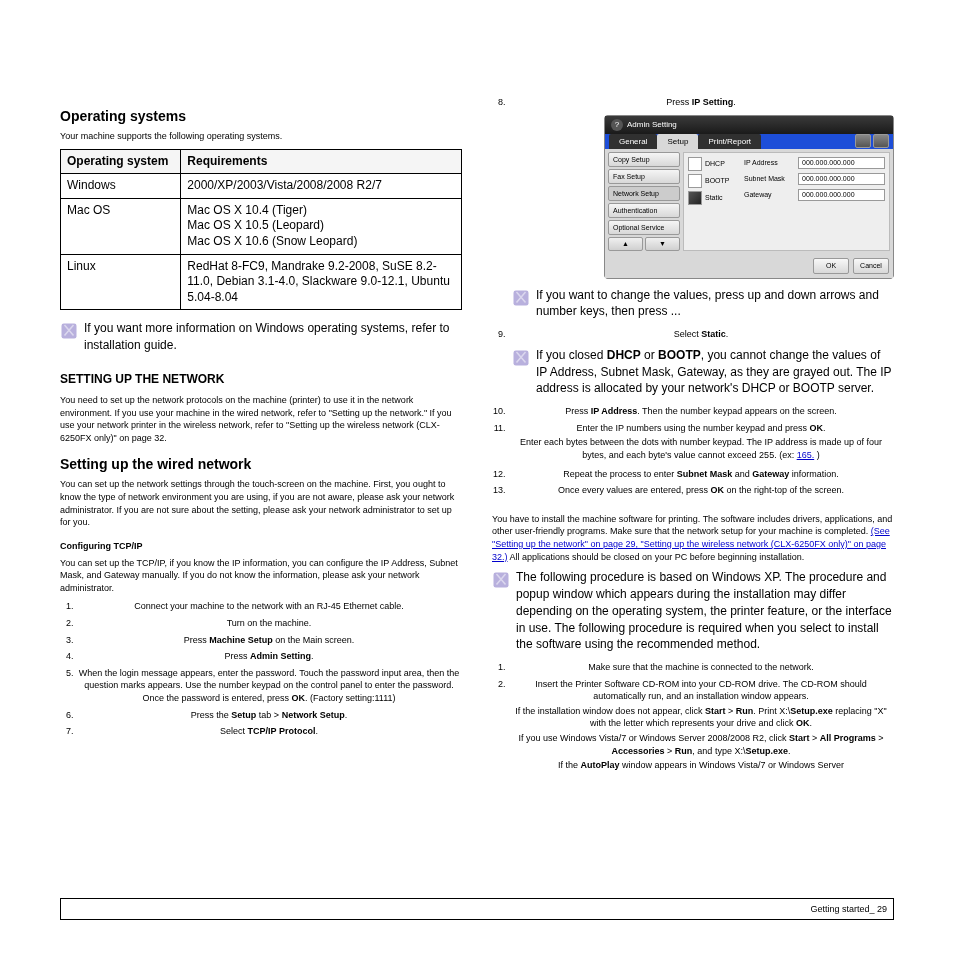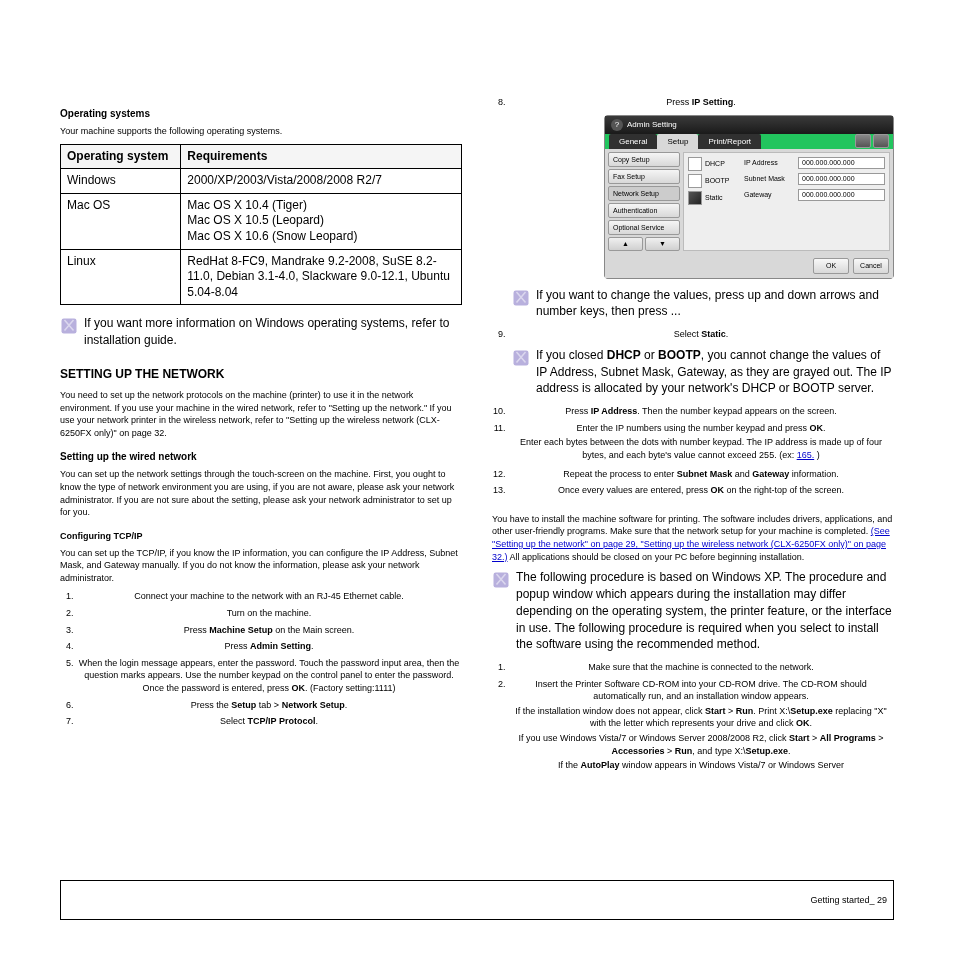--- a/index.html
+++ b/index.html
@@ -20,21 +20,21 @@
   .col {
     flex: 1;
     min-width: 0;
   }
   .heading {
     font-size: 10px;
     font-weight: bold;
     margin-bottom: 8px;
   }
   .subheading {
-    font-size: 10px;
+    font-size: 14px;
     font-weight: bold;
     margin: 12px 0 6px 0;
   }
   .paragraph {
     font-size: 9px;
     line-height: 1.4;
     margin-bottom: 6px;
   }
   table.data-table {
     width: 100%;
@@ -111,21 +111,21 @@
     border-radius: 50%;
     background: #555;
     color: #fff;
     display: flex;
     align-items: center;
     justify-content: center;
     font-size: 8px;
   }
   .dialog-tabs {
     display: flex;
-    background: #22c55e;
+    background: #1d4ed8;
     padding: 0 0 0 4px;
   }
   .dialog-tab {
     padding: 3px 10px;
     font-size: 8px;
     color: #fff;
     background: #303030;
     border-top-left-radius: 2px;
     border-top-right-radius: 2px;
     cursor: pointer;
@@ -261,21 +261,21 @@
     justify-content: center;
     cursor: pointer;
   }
 
   .page-footer {
     position: absolute;
     bottom: 34px;
     left: 60px;
     right: 60px;
     border: 1px solid #000;
-    padding: 14px 6px;
+    padding: 5px 6px;
     font-size: 9px;
     display: flex;
     justify-content: space-between;
   }
 </style>
 </head>
 <body>
 
 <div class="columns">
 

